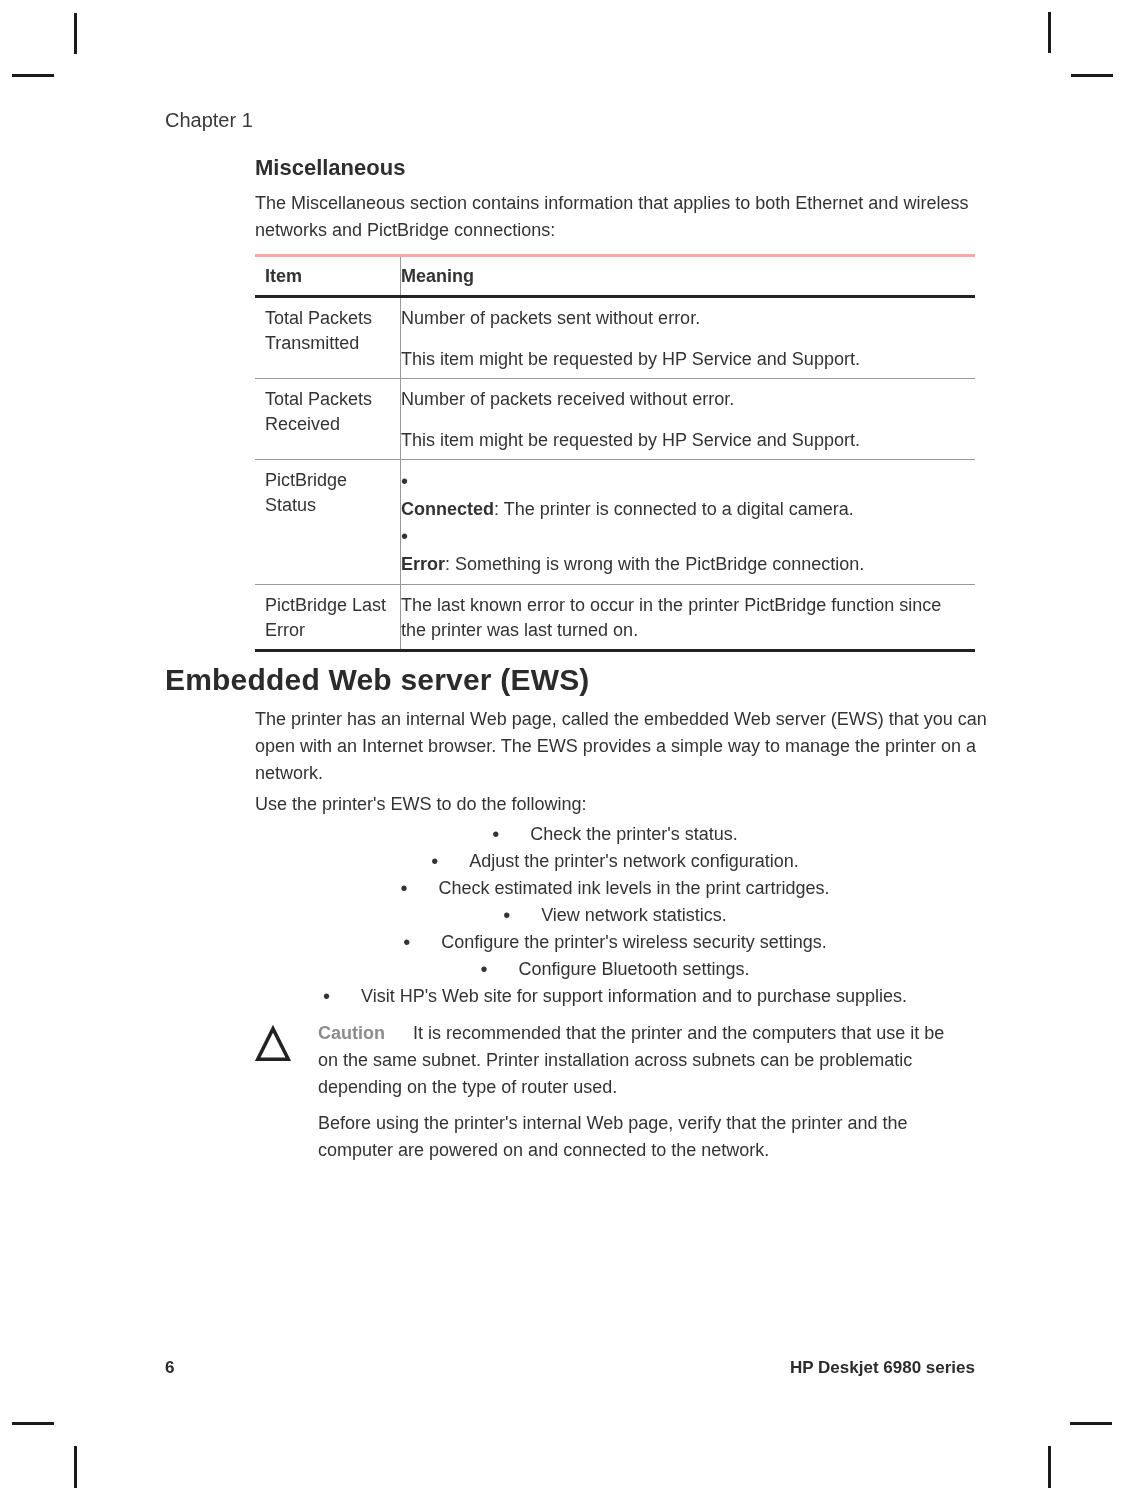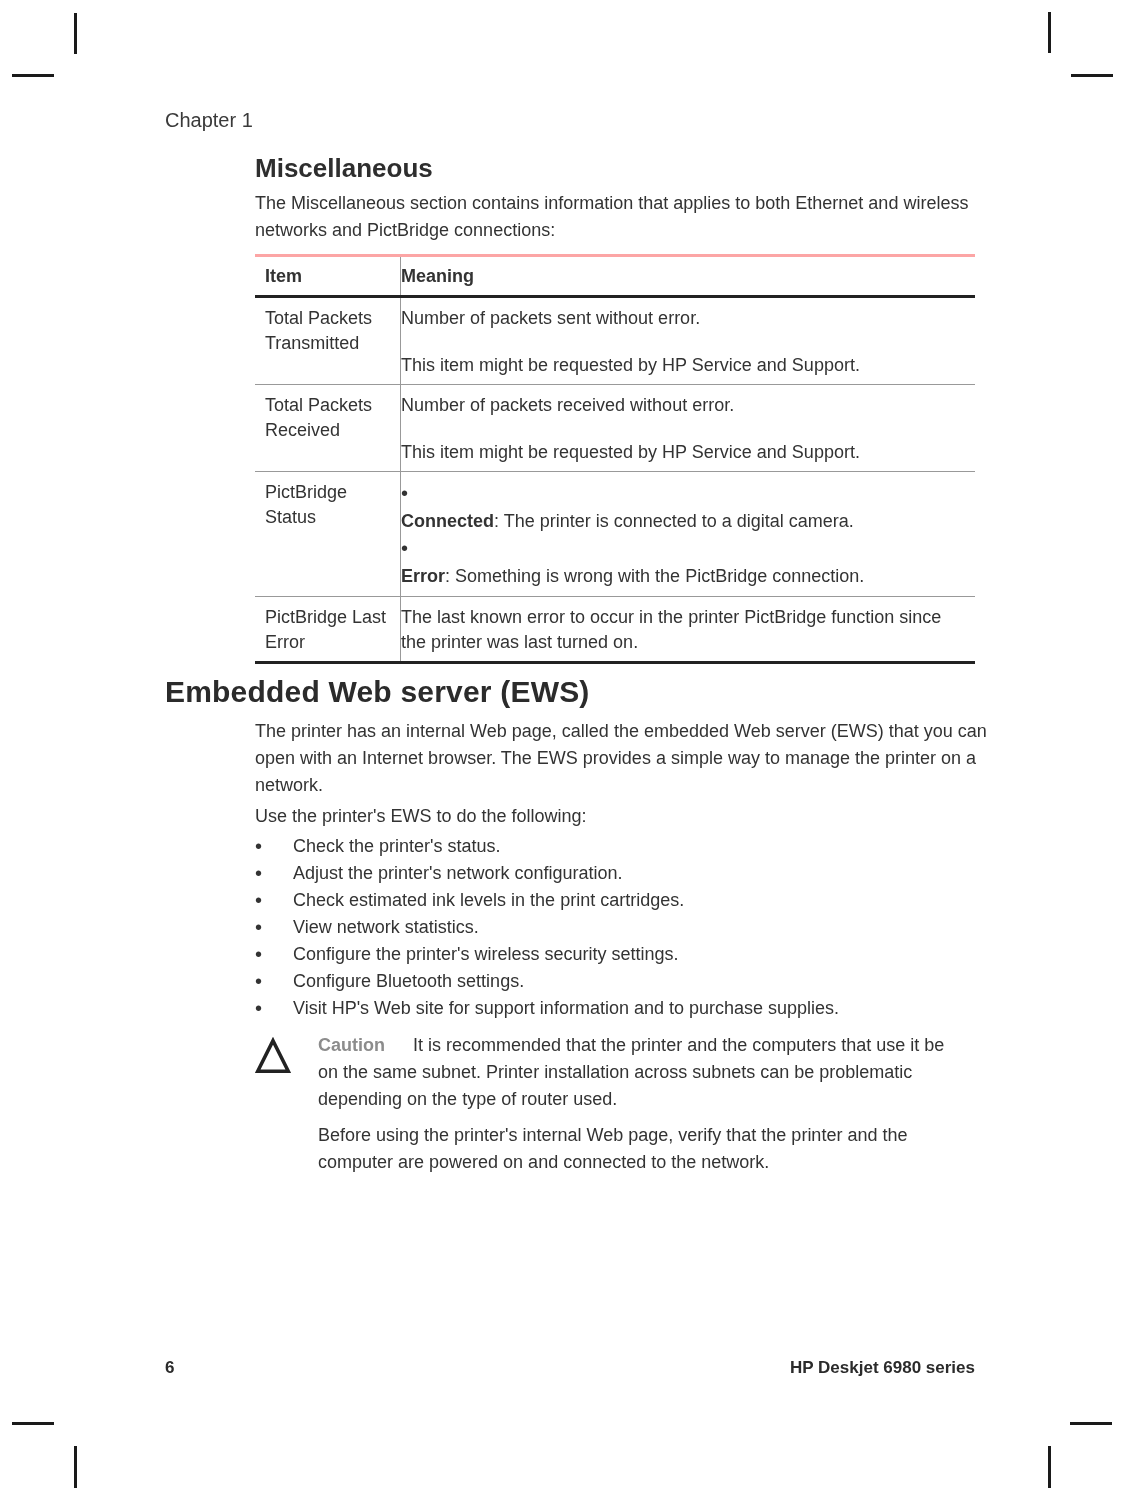--- a/index.html
+++ b/index.html
@@ -33,21 +33,21 @@
   }
   .chapter {
     font-size: 20px;
     line-height: 20px;
     color: #3a3a3a;
   }
   .indent { margin-left: 90px; }
 
   .misc-heading {
     margin-top: 26px;
-    font-size: 26px;
+    font-size: 22px;
     line-height: 24px;
     font-weight: bold;
     color: #2e2e2e;
   }
   p.body {
     font-size: 18px;
     line-height: 27px;
   }
   .misc-intro { margin-top: 10px; width: 725px; }
 
@@ -65,21 +65,21 @@
   .trow .c2 { border-left: 1px solid #999999; }
   .trow.thead { border-bottom: 3px solid #222222; }
   .trow.rdiv  { border-top: 1px solid #999999; }
   .cell {
     font-size: 18px;
     line-height: 25px;
     padding: 8px 8px 6px 10px;
   }
   .c2.cell { padding-left: 0; }
   .thead .cell { font-weight: bold; line-height: 22px; min-height: 38px; }
-  .cell p + p { margin-top: 22px; }
+  .cell p + p { margin-top: 16px; }
   .r1 { min-height: 70px; }
   .r2 { min-height: 70px; }
   .r3 { min-height: 62px; }
   .r4 { min-height: 58px; }
   .tbullets { line-height: 27px; }
   .tbullet-row { display: flex; flex-direction: column; }
   .tbullet-row .mark { width: 36px; flex: none; }
   .mark::before { content: "\2022"; font-size: 20px; }
 
   
@@ -91,20 +91,21 @@
     color: #2b2b2b;
     letter-spacing: 0.2px;
   }
   .ews-intro { margin-top: 9px; width: 740px; }
   .list-lead { margin-top: 4px; }
   ul.plain { list-style: none; margin-top: 3px; }
   ul.plain li {
     display: flex;
     font-size: 18px;
     line-height: 26px;
+    justify-content: center;
   }
   ul.plain li .mark { width: 38px; flex: none; }
 
   .caution {
     margin-top: 10px;
     display: flex;
     align-items: flex-start;
   }
   .caution-icon { width: 63px; flex: none; padding-top: 5px; }
   .caution-body { width: 636px; font-size: 18px; line-height: 27px; }

